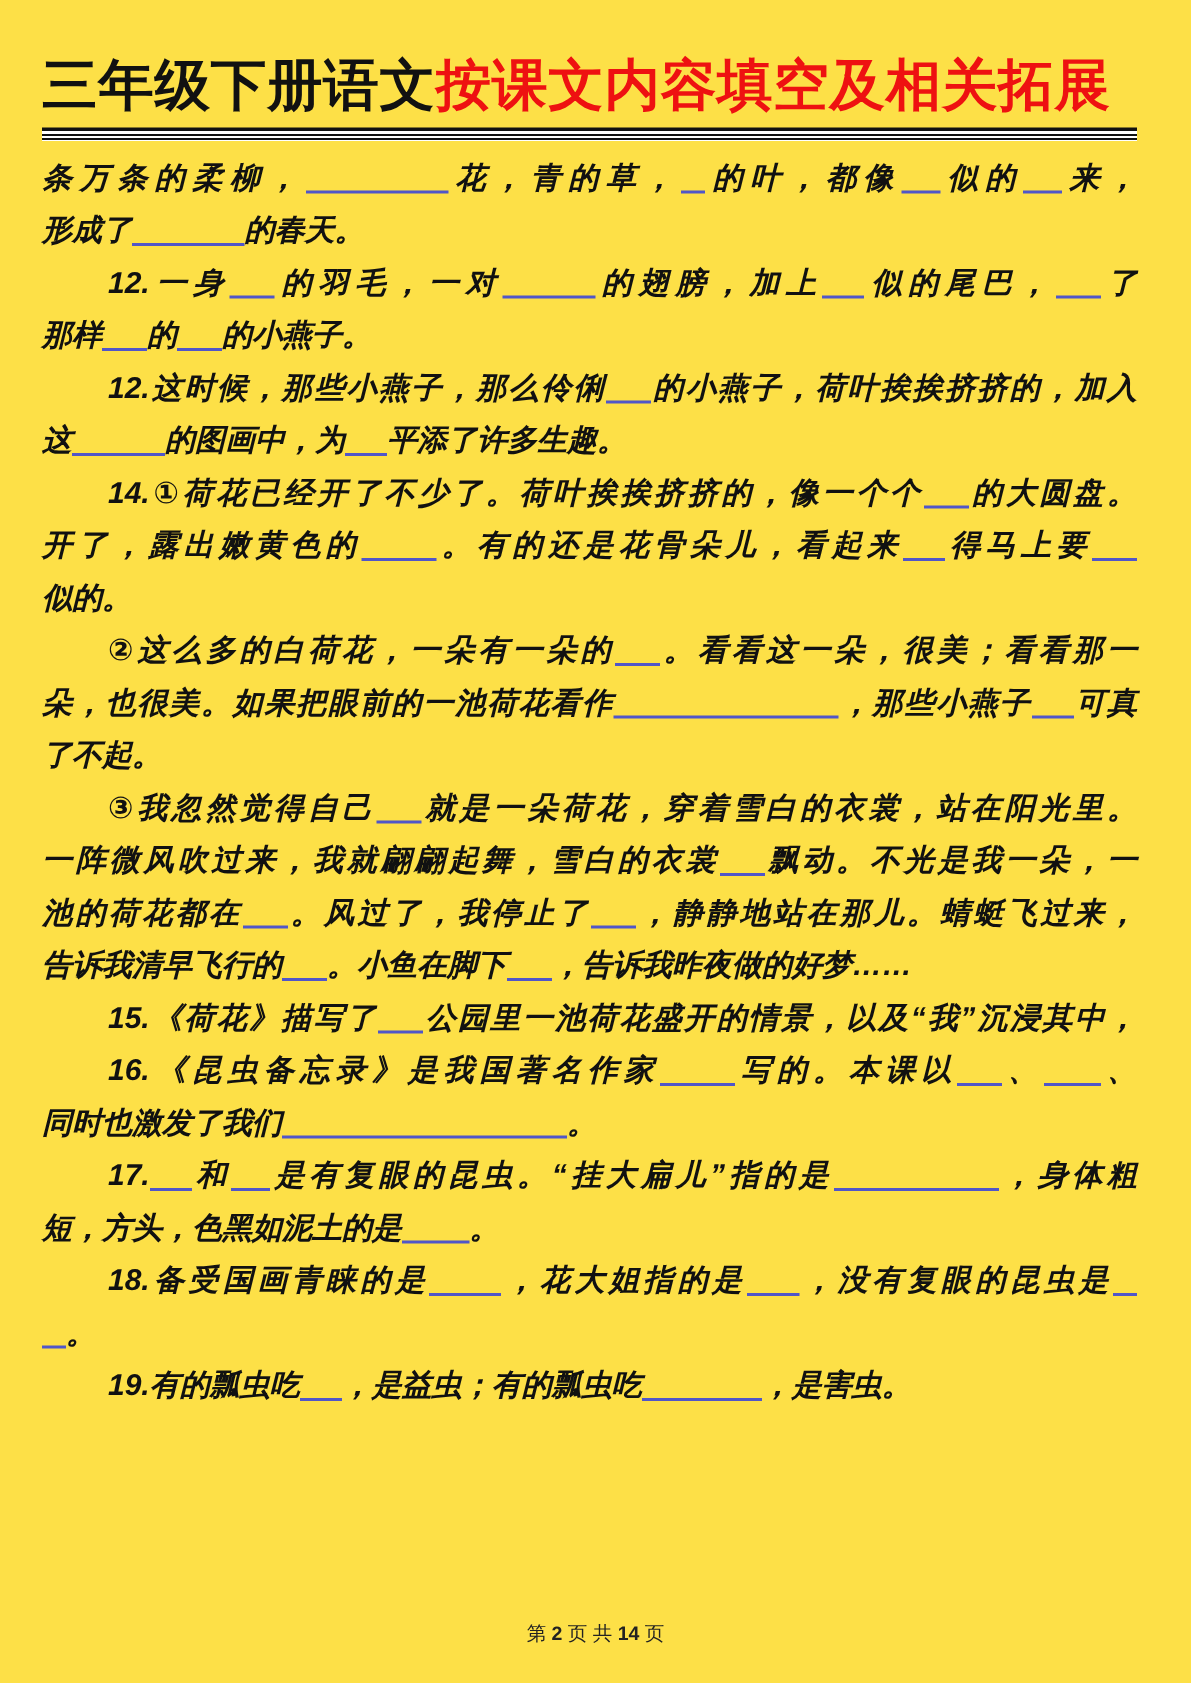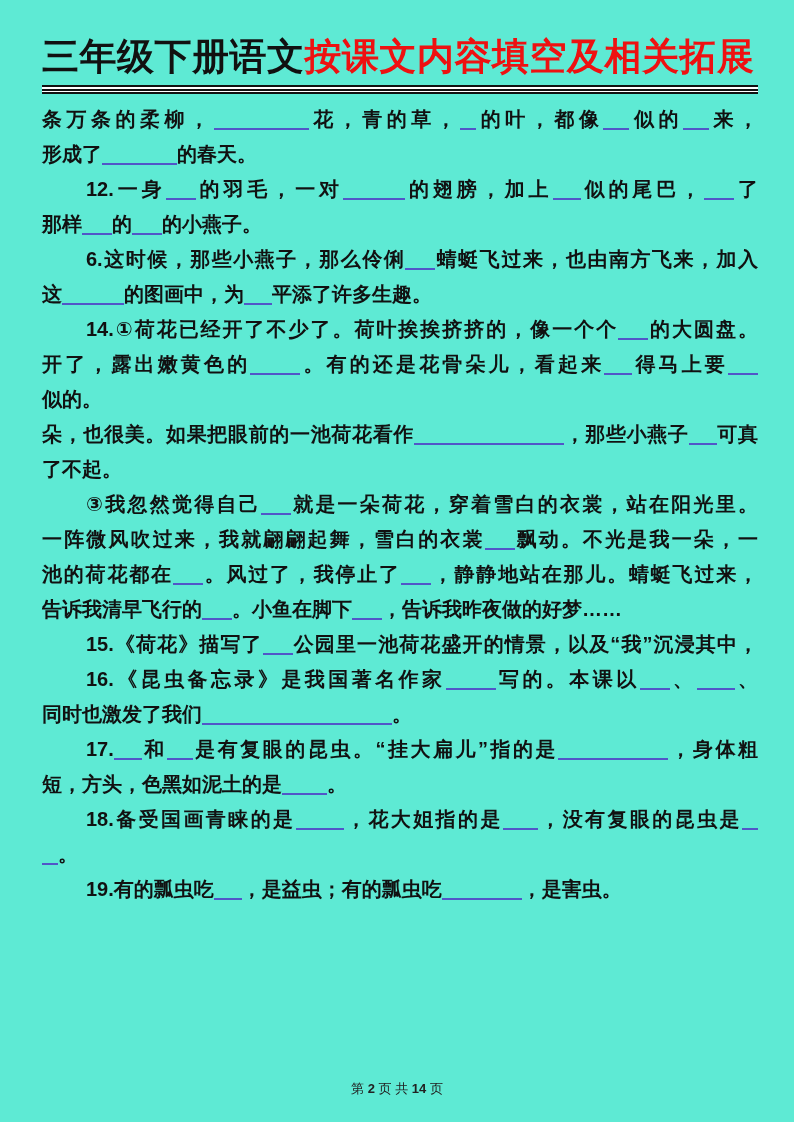--- a/index.html
+++ b/index.html
@@ -1,24 +1,24 @@
 <!DOCTYPE html>
 <html><head>
 <meta charset="utf-8">
 <style>
   html,body{margin:0;padding:0;background:#ffffff;}
   .page{
     position:relative;
     width:794px;height:1122px;
     margin:0 auto;
-    background:#5eead4;
+    background:#fde047;
     font-family:"Liberation Sans","DejaVu Sans",sans-serif;
     color:#111111;
     box-sizing:border-box;
-    padding:34px 36px 0 42px;
+    padding:34px 36px 0 28px;
     overflow:hidden;
   }
   .title{
     font-size:37px;
     font-weight:900;
     line-height:46px;
     white-space:nowrap;
     letter-spacing:0.5px;
     color:#111111;
   }
@@ -27,21 +27,21 @@
     margin-top:5px;
     height:9px;
     background:linear-gradient(to bottom,
       #111 0px,#111 2px,
       #fff 2px,#fff 4px,
       #111 4px,#111 5.5px,
       #fff 5.5px,#fff 7px,
       #111 7px,#111 8.5px,
       #fff 8.5px);
   }
-  .body-text{margin-top:8px;}
+  .body-text{margin-top:8px;font-style:italic;}
   .line{
     font-size:20px;
     font-weight:600;
     line-height:35px;
     height:35px;
     white-space:nowrap;
   }
   .line.justify{
     text-align:justify;
     text-align-last:justify;
@@ -75,25 +75,26 @@
     <span>三年级下册语文</span><span class="red" style="color: rgb(238, 17, 17);">按课文内容填空及相关拓展</span>
   </div>
 
   <div class="title-rule"></div>
 
   <div class="body-text">
       <div class="line justify"><span>条万条的柔柳，</span><span class="blank" style="width: 95px; border-bottom-color: rgb(81, 86, 200);"></span><span>花，青的草，</span><span class="blank" style="width: 16px; border-bottom-color: rgb(81, 86, 200);"></span><span>的叶，都像</span><span class="blank" style="width: 26px; border-bottom-color: rgb(81, 86, 200);"></span><span>似的</span><span class="blank" style="width: 26px; border-bottom-color: rgb(81, 86, 200);"></span><span>来，</span></div>
       <div class="line"><span>形成了</span><span class="blank" style="width: 75px; border-bottom-color: rgb(81, 86, 200);"></span><span>的春天。</span></div>
       <div class="line indent justify"><span>12.一身</span><span class="blank" style="width: 30px; border-bottom-color: rgb(81, 86, 200);"></span><span>的羽毛，一对</span><span class="blank" style="width: 62px; border-bottom-color: rgb(81, 86, 200);"></span><span>的翅膀，加上</span><span class="blank" style="width: 28px; border-bottom-color: rgb(81, 86, 200);"></span><span>似的尾巴，</span><span class="blank" style="width: 30px; border-bottom-color: rgb(81, 86, 200);"></span><span>了</span></div>
       <div class="line"><span>那样</span><span class="blank" style="width: 30px; border-bottom-color: rgb(81, 86, 200);"></span><span>的</span><span class="blank" style="width: 30px; border-bottom-color: rgb(81, 86, 200);"></span><span>的小燕子。</span></div>
-      <div class="line indent justify"><span>6.这时候，那些小燕子，那么伶俐</span><span class="blank" style="width: 30px; border-bottom-color: rgb(81, 86, 200);"></span><span>蜻蜓飞过来，也由南方飞来，加入</span></div>
+      <div class="line indent justify"><span>12.这时候，那些小燕子，那么伶俐</span><span class="blank" style="width: 30px; border-bottom-color: rgb(81, 86, 200);"></span><span>的小燕子，荷叶挨挨挤挤的，加入</span></div>
       <div class="line"><span>这</span><span class="blank" style="width: 62px; border-bottom-color: rgb(81, 86, 200);"></span><span>的图画中，为</span><span class="blank" style="width: 28px; border-bottom-color: rgb(81, 86, 200);"></span><span>平添了许多生趣。</span></div>
       <div class="line indent justify"><span>14.①荷花已经开了不少了。荷叶挨挨挤挤的，像一个个</span><span class="blank" style="width: 30px; border-bottom-color: rgb(81, 86, 200);"></span><span>的大圆盘。</span></div>
       <div class="line justify"><span>开了，露出嫩黄色的</span><span class="blank" style="width: 50px; border-bottom-color: rgb(81, 86, 200);"></span><span>。有的还是花骨朵儿，看起来</span><span class="blank" style="width: 28px; border-bottom-color: rgb(81, 86, 200);"></span><span>得马上要</span><span class="blank" style="width: 30px; border-bottom-color: rgb(81, 86, 200);"></span></div>
       <div class="line"><span>似的。</span></div>
+      <div class="line indent justify"><span>②这么多的白荷花，一朵有一朵的</span><span class="blank" style="width: 30px; border-bottom-color: rgb(81, 86, 200);"></span><span>。看看这一朵，很美；看看那一</span></div>
       <div class="line justify"><span>朵，也很美。如果把眼前的一池荷花看作</span><span class="blank" style="width: 150px; border-bottom-color: rgb(81, 86, 200);"></span><span>，那些小燕子</span><span class="blank" style="width: 28px; border-bottom-color: rgb(81, 86, 200);"></span><span>可真</span></div>
       <div class="line"><span>了不起。</span></div>
       <div class="line indent justify"><span>③我忽然觉得自己</span><span class="blank" style="width: 30px; border-bottom-color: rgb(81, 86, 200);"></span><span>就是一朵荷花，穿着雪白的衣裳，站在阳光里。</span></div>
       <div class="line justify"><span>一阵微风吹过来，我就翩翩起舞，雪白的衣裳</span><span class="blank" style="width: 30px; border-bottom-color: rgb(81, 86, 200);"></span><span>飘动。不光是我一朵，一</span></div>
       <div class="line justify"><span>池的荷花都在</span><span class="blank" style="width: 30px; border-bottom-color: rgb(81, 86, 200);"></span><span>。风过了，我停止了</span><span class="blank" style="width: 30px; border-bottom-color: rgb(81, 86, 200);"></span><span>，静静地站在那儿。蜻蜓飞过来，</span></div>
       <div class="line"><span>告诉我清早飞行的</span><span class="blank" style="width: 30px; border-bottom-color: rgb(81, 86, 200);"></span><span>。小鱼在脚下</span><span class="blank" style="width: 30px; border-bottom-color: rgb(81, 86, 200);"></span><span>，告诉我昨夜做的好梦……</span></div>
       <div class="line indent justify"><span>15.《荷花》描写了</span><span class="blank" style="width: 30px; border-bottom-color: rgb(81, 86, 200);"></span><span>公园里一池荷花盛开的情景，以及“我”沉浸其中，</span></div>
       <div class="line indent justify"><span>16.《昆虫备忘录》是我国著名作家</span><span class="blank" style="width: 50px; border-bottom-color: rgb(81, 86, 200);"></span><span>写的。本课以</span><span class="blank" style="width: 30px; border-bottom-color: rgb(81, 86, 200);"></span><span>、</span><span class="blank" style="width: 38px; border-bottom-color: rgb(81, 86, 200);"></span><span>、</span></div>
       <div class="line"><span>同时也激发了我们</span><span class="blank" style="width: 190px; border-bottom-color: rgb(81, 86, 200);"></span><span>。</span></div>
       <div class="line indent justify"><span>17.</span><span class="blank" style="width: 28px; border-bottom-color: rgb(81, 86, 200);"></span><span>和</span><span class="blank" style="width: 26px; border-bottom-color: rgb(81, 86, 200);"></span><span>是有复眼的昆虫。“挂大扁儿”指的是</span><span class="blank" style="width: 110px; border-bottom-color: rgb(81, 86, 200);"></span><span>，身体粗</span></div>

